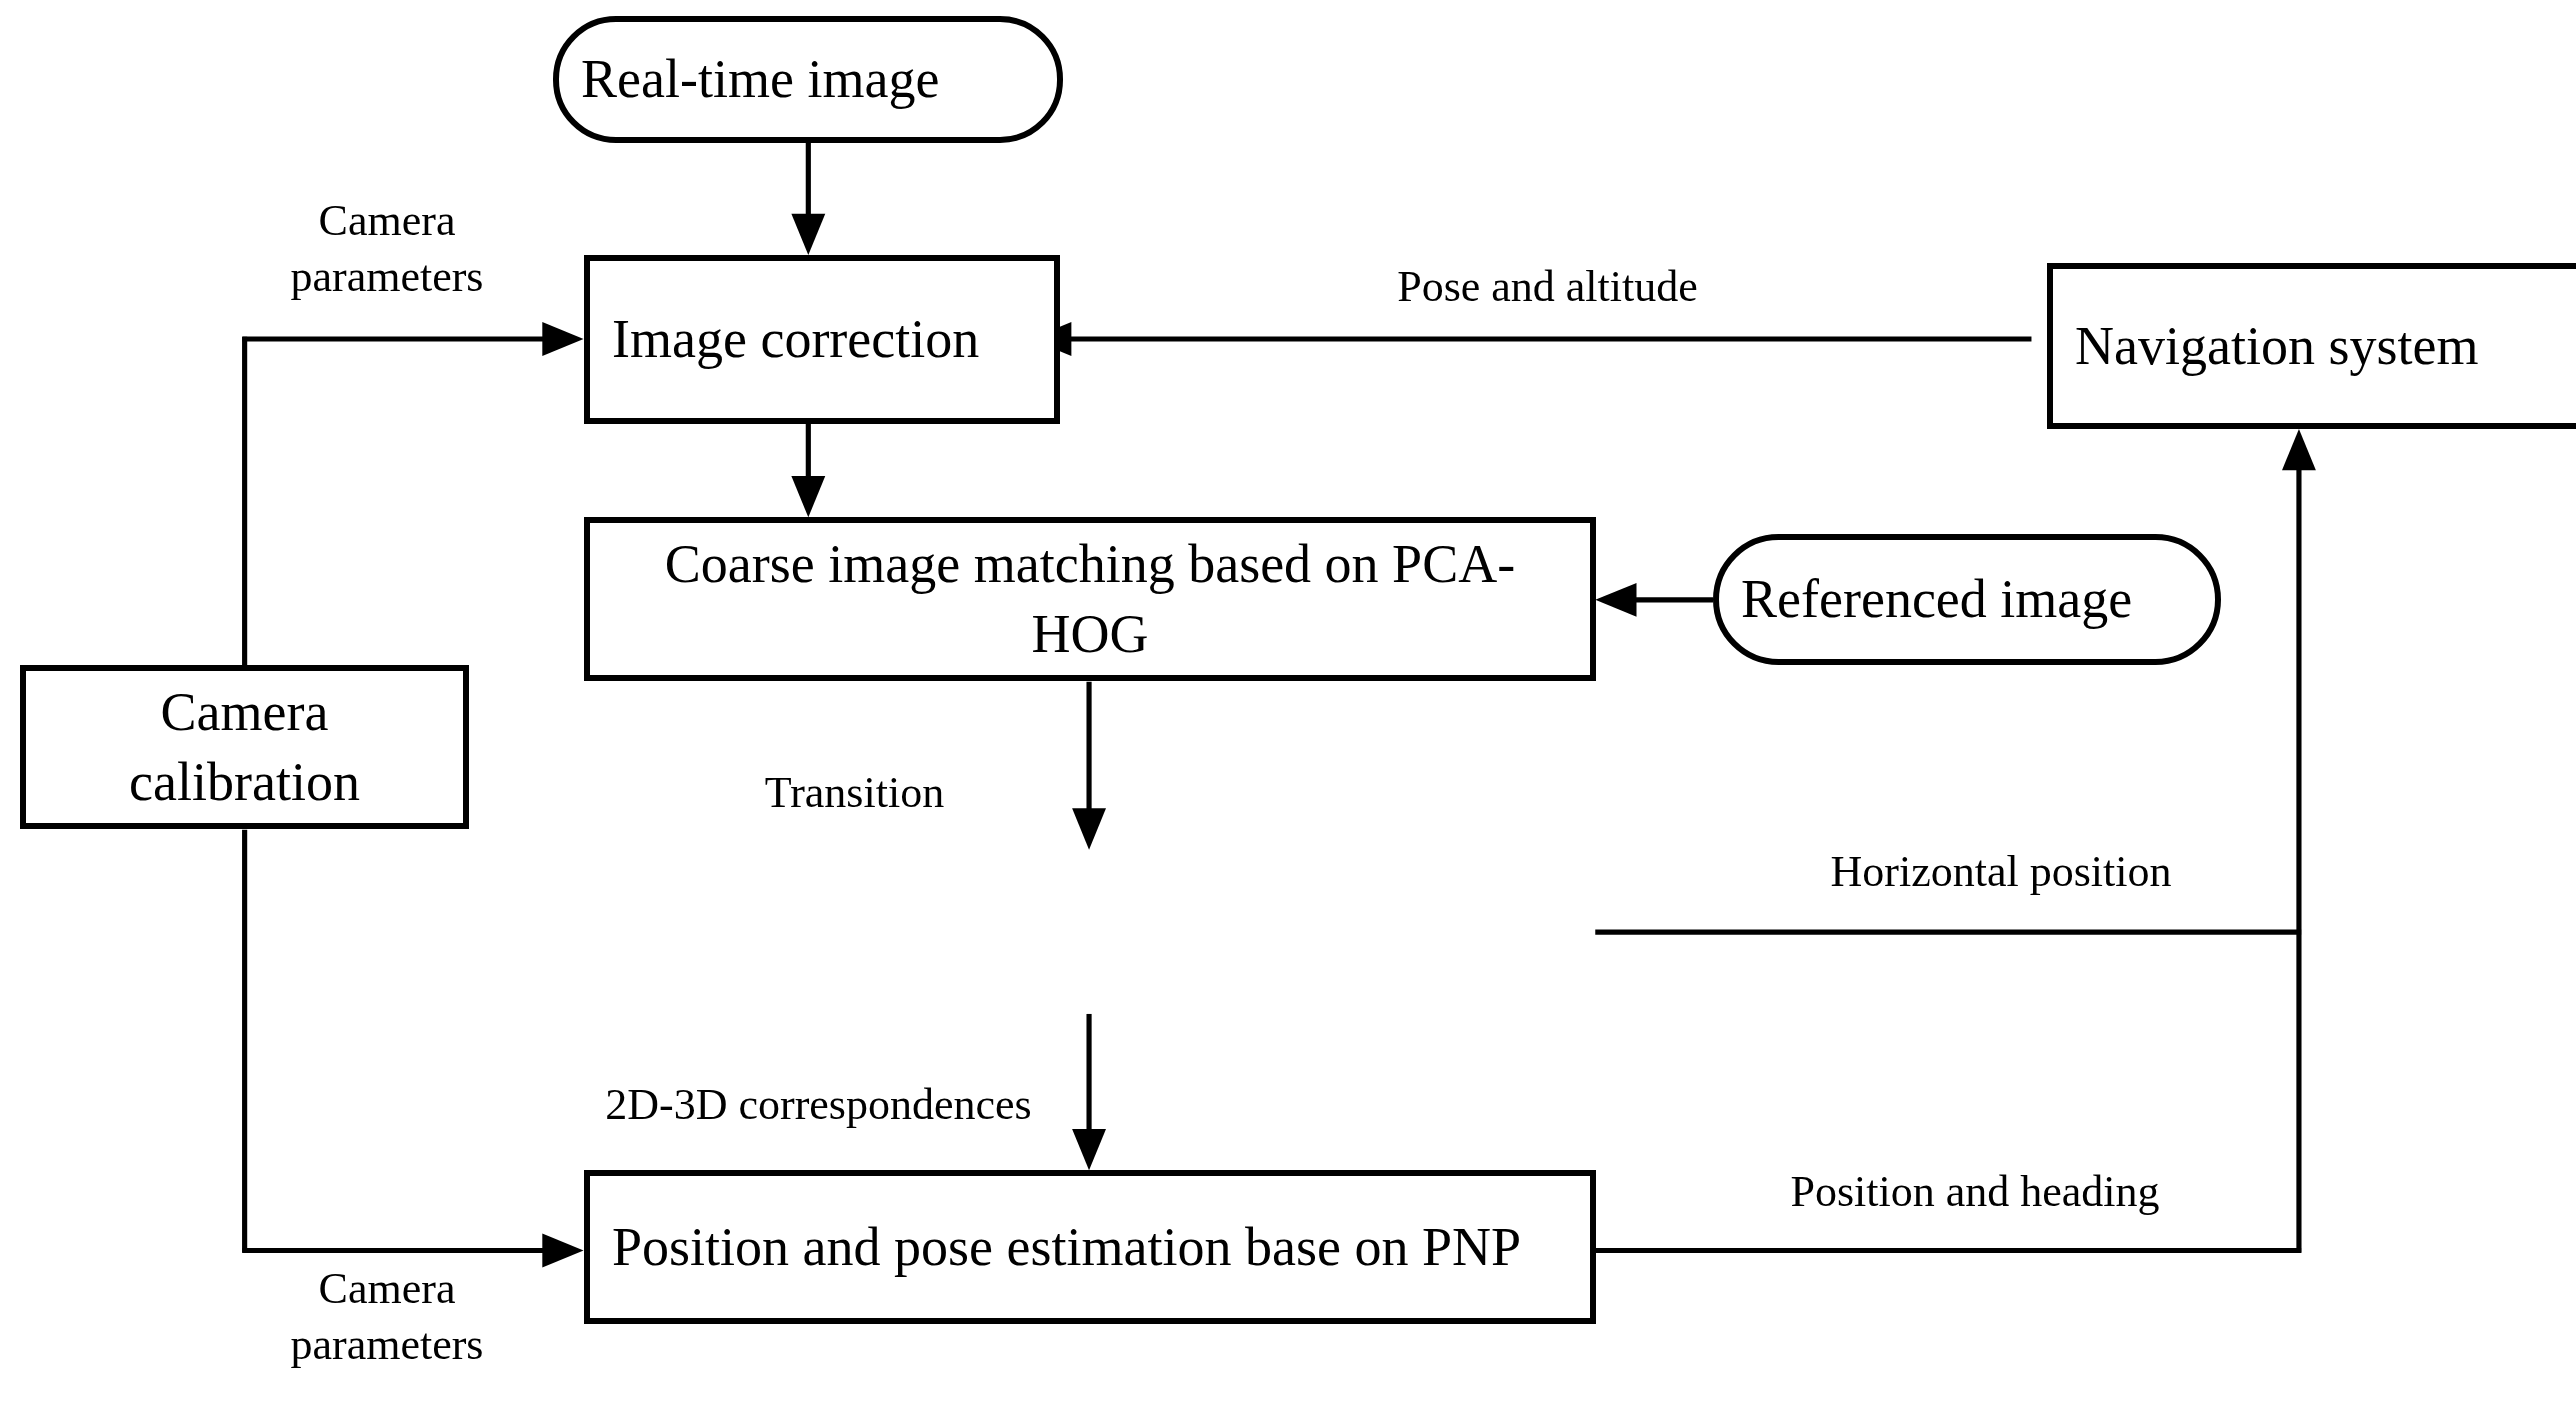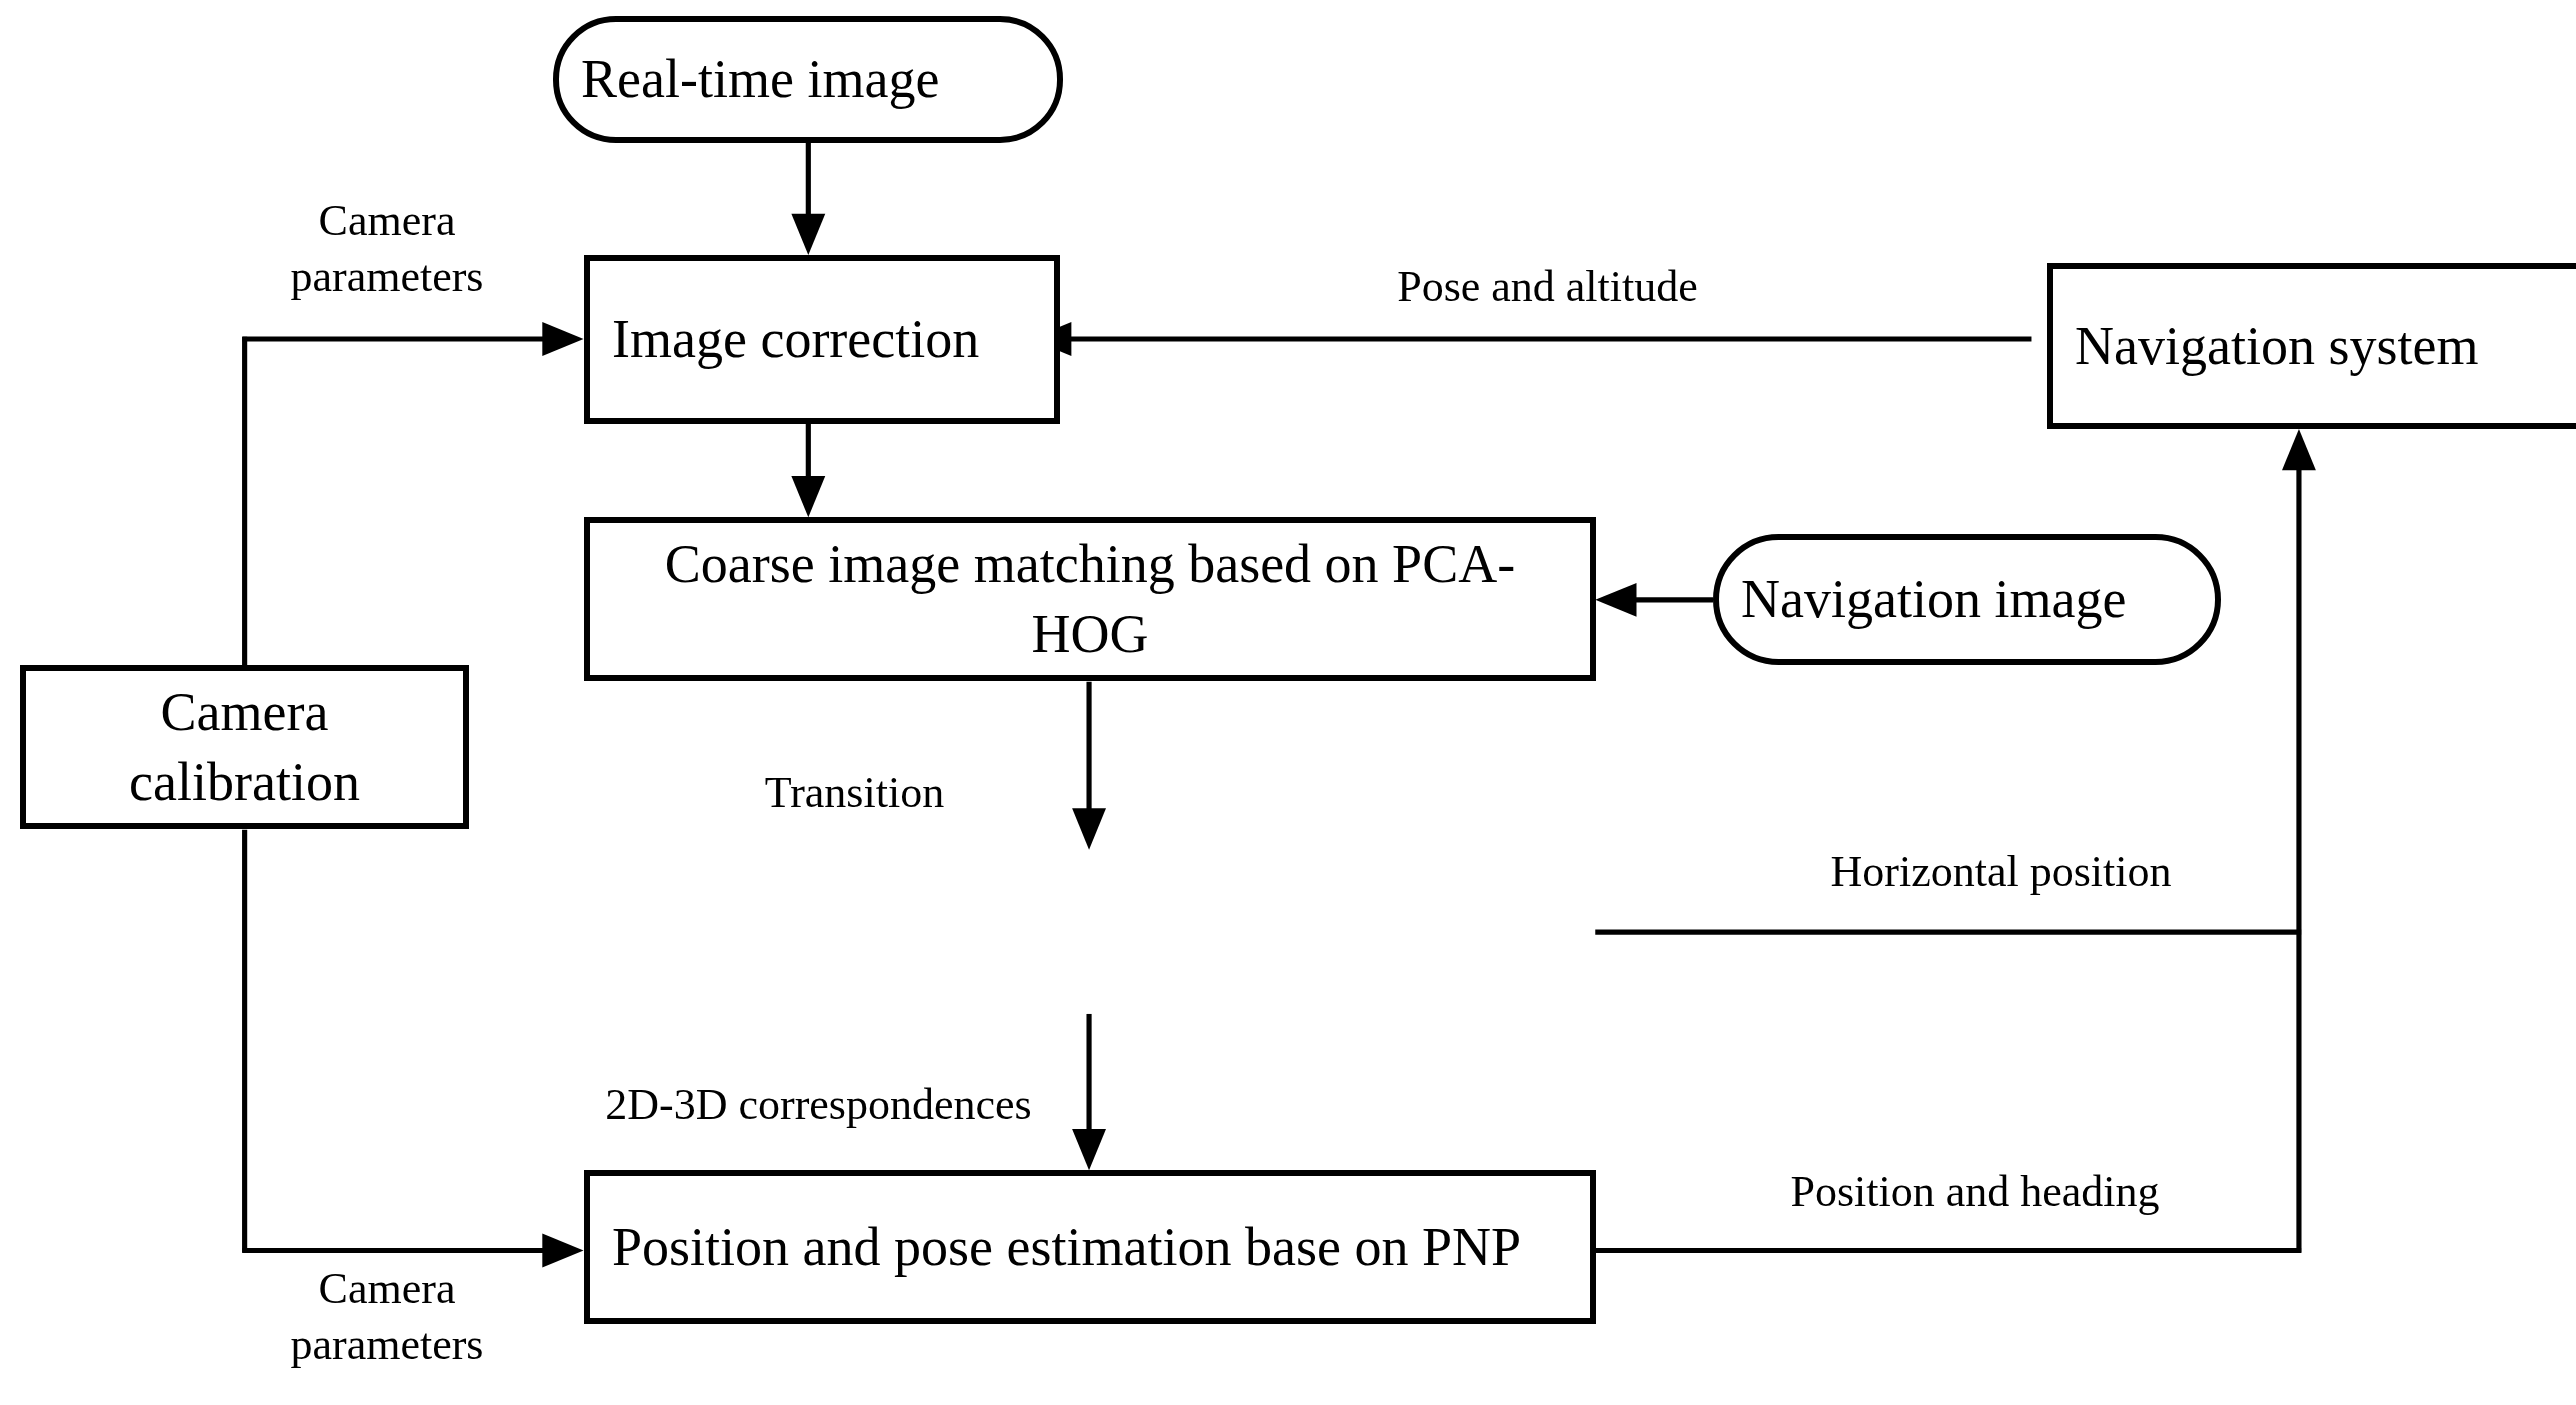--- a/index.html
+++ b/index.html
@@ -97,21 +97,21 @@
 
   <div class="node" style="left:2031px;top:263px;width:634px;height:166px;margin-left:16px;">
     <span class="node-label">Navigation system</span>
   </div>
 
   <div class="node" style="left:584px;top:517px;width:1012px;height:164px;">
     <span class="node-label">Coarse image matching based on PCA-HOG</span>
   </div>
 
   <div class="node stadium" style="left:1713px;top:534px;width:508px;height:131px;border-radius:66px;">
-    <span class="node-label">Navigation image</span>
+    <span class="node-label">Referenced image</span>
   </div>
 
   <div class="node" style="left:20px;top:665px;width:449px;height:164px;">
     <span class="node-label">Camera calibration</span>
   </div>
 
 
   <div class="node" style="left:584px;top:1170px;width:1012px;height:154px;">
     <span class="node-label">Position and pose estimation base on PNP</span>
   </div>

